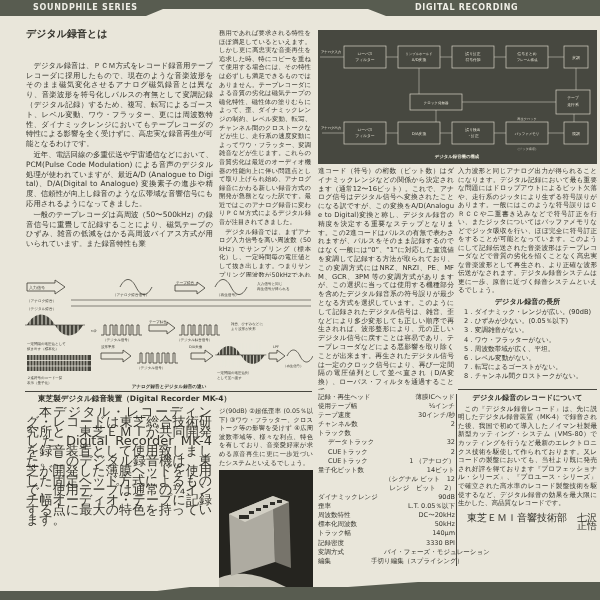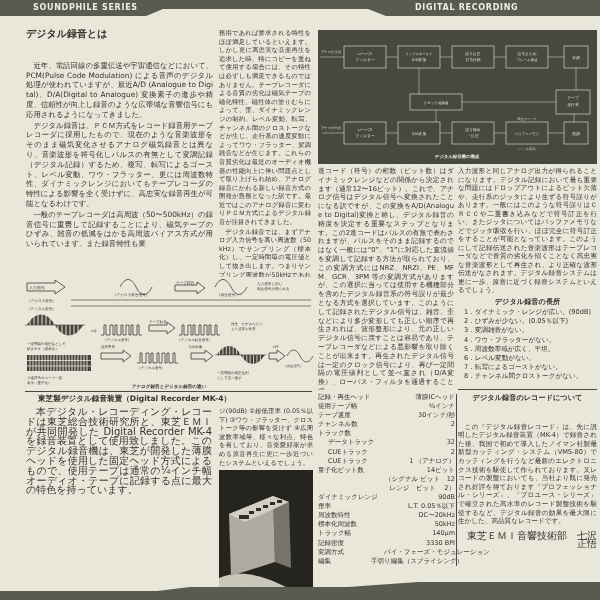--- a/index.html
+++ b/index.html
@@ -26,42 +26,42 @@
   .rule{position:absolute;height:1px;background:#47463f;}
   #rule-left{left:25px;top:391px;width:287px;}
   #rule-right{left:458px;top:389px;width:139px;}
   #vdiv{position:absolute;left:456px;top:394px;width:1px;height:172px;background:#47463f;}
   svg text{fill:#3a3932;}
   .dia{position:absolute;left:318px;top:30px;}
   .wav{position:absolute;left:25px;top:277px;}
   #rec{position:absolute;left:26px;top:394px;width:287px;}
   #rec h3{margin:0 12px 3px;font-size:7.6px;}
   .rec-flex{display:flex;gap:7px;}
-  .rec-a{width:186px;height:184px;overflow:hidden;font-size:10px;line-height:9.8px;text-align:justify;word-break:break-all;}
+  .rec-a{width:186px;height:184px;overflow:hidden;font-size:13px;line-height:9.8px;text-align:justify;word-break:break-all;}
   .rec-a p,.rec-b p{margin:0 0 1px;text-indent:1em;}
   .rec-b{width:94px;font-size:6.3px;line-height:8.6px;text-align:justify;word-break:break-all;}
   #spec{position:absolute;left:318px;top:393px;width:137px;font-size:6.5px;}
   .srow{display:flex;justify-content:space-between;line-height:9.1px;white-space:nowrap;gap:40px;}
   .srow .ind{padding-left:10px;}
   #recsec{position:absolute;left:458px;top:393px;width:139px;font-size:6.6px;line-height:8.6px;text-align:justify;word-break:break-all;}
-  #recsec h3{margin:1px 0 20px;font-size:7.2px;text-align:center;}
+  #recsec h3{margin:1px 0 2px;font-size:7.2px;text-align:center;}
   #recsec p{margin:0 0 1px;text-indent:1em;}
   #recsec .credit{text-indent:0;text-align:right;margin-top:6px;font-size:10px;}
 </style>
 </head>
 <body>
 
 <div class="band band-top"></div>
 <div class="band-label l">SOUNDPHILE SERIES</div>
 <div class="band-label r">DIGITAL RECORDING</div>
 
 <div class="col" id="col1">
   <h3>デジタル録音とは</h3>
+  <p>デジタル録音は、ＰＣＭ方式をレコード録音用テープレコーダに採用したもので、現在のような音楽波形をそのまま磁気変化させるアナログ磁気録音とは異なり、音楽波形を符号化しパルスの有無として変調記録（デジタル記録）するため、複写、転写によるゴースト、レベル変動、ワウ・フラッター、更には周波数特性、ダイナミックレンジにおいてもテープレコーダの特性による影響を全く受けずに、高忠実な録音再生が可能となるわけです。</p>
   <p>近年、電話回線の多重伝送や宇宙通信などにおいて、PCM(Pulse Code Modulation) による音声のデジタル処理が使われていますが、最近A/D (Analogue to Digital)、D/A(Digital to Analogue) 変換素子の進歩や精度、信頼性が向上し録音のような広帯域な音響信号にも応用されるようになってきました。</p>
-  <p>デジタル録音は、ＰＣＭ方式をレコード録音用テープレコーダに採用したもので、現在のような音楽波形をそのまま磁気変化させるアナログ磁気録音とは異なり、音楽波形を符号化しパルスの有無として変調記録（デジタル記録）するため、複写、転写によるゴースト、レベル変動、ワウ・フラッター、更には周波数特性、ダイナミックレンジにおいてもテープレコーダの特性による影響を全く受けずに、高忠実な録音再生が可能となるわけです。</p>
   <p>一般のテープレコーダは高周波（50〜500kHz）の録音信号に重畳して記録することにより、磁気テープのひずみ、雑音の低減をはかる高周波バイアス方式が用いられています。また録音特性も業</p>
 </div>
 
 <div class="col" id="col2">
   <p style="text-indent:0;">務用であれば要求される特性をほぼ満足しているといえます。しかし更に高忠実な音楽再生を追求した時、特にコピーを重ねて使用する場合には、その特性は必ずしも満足できるものではありません。テープレコーダによる音質の劣化は磁気テープの磁化特性、磁性体の塗りむらによって、歪、ダイナミックレンジの制約、レベル変動、転写、チャンネル間のクロストークなどが生じ、走行系の速度変動によってワウ・フラッター、変調雑音などが生じます。これらの音質劣化は最近のオーディオ機器の性能向上に伴い問題点として取り上げられ始め、アナログ録音にかわる新しい録音方式の開発が急務となった訳です。最近ではこのアナログ録音に変わりＰＣＭ方式によるデジタル録音が注目されてきました。</p>
   <p>デジタル録音では、まずアナログ入力信号を高い周波数（50kHz）でサンプリング（標本化）し、一定時間毎の電圧値として抜き出します。つまりサンプリング周波数が50kHzであれば、1秒間に50,000回に分割した信号として一定間隔で抜き出すことになります。この電圧値は、最も単純で記録装置に有利な2進法によって符号化され、2</p>
 </div>
 
 <svg class="dia" width="279" height="134" viewBox="0 0 279 134">
   <rect x="0" y="0" width="279" height="134" fill="#474840"></rect>

